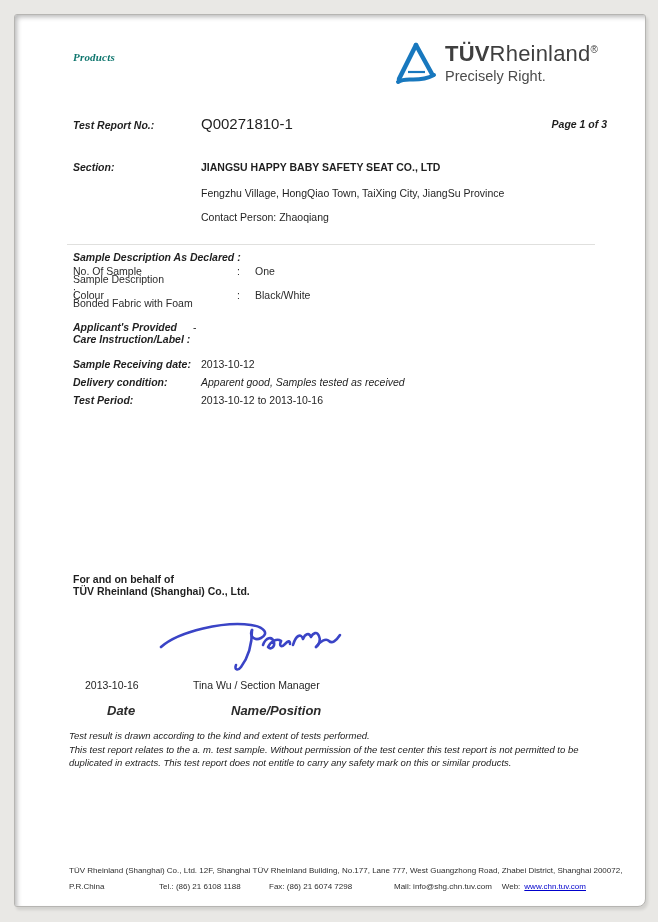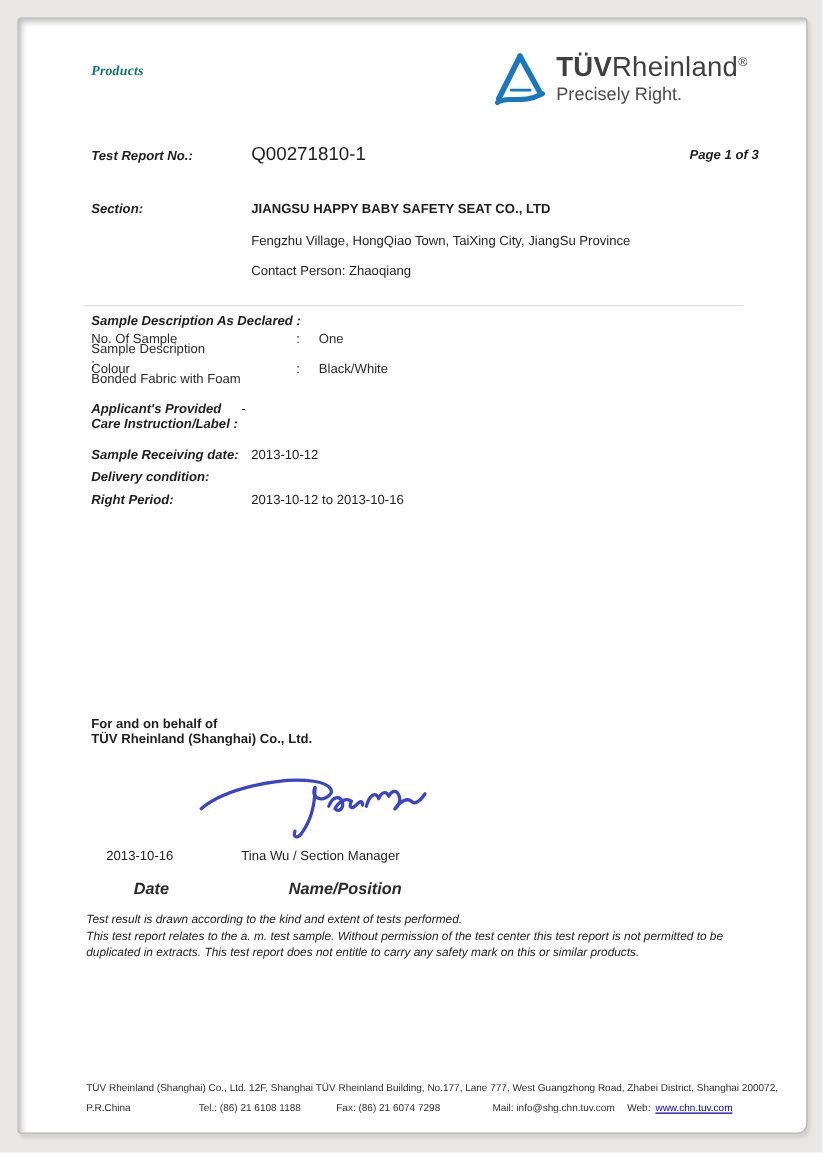--- a/index.html
+++ b/index.html
@@ -98,22 +98,23 @@
   </div>
 
   <div class="abs lbl bi" style="left:58px;top:306px;">Applicant's Provided</div>
   <div class="abs val" style="left:178px;top:306px;">-</div>
   <div class="abs lbl bi" style="left:58px;top:318px;">Care Instruction/Label :</div>
 
   <div class="abs lbl bi" style="left:58px;top:343px;">Sample Receiving date:</div>
   <div class="abs val" style="left:186px;top:343px;">2013-10-12</div>
 
   <div class="abs lbl bi" style="left:58px;top:361px;">Delivery condition:</div>
+  <div class="abs val i" style="left:186px;top:361px;">Apparent good, Samples tested as received</div>
 
-  <div class="abs lbl bi" style="left:58px;top:379px;">Right Period:</div>
+  <div class="abs lbl bi" style="left:58px;top:379px;">Test Period:</div>
   <div class="abs val" style="left:186px;top:379px;">2013-10-12 to 2013-10-16</div>
 
   <div class="abs val b" style="left:58px;top:558px;">For and on behalf of</div>
   <div class="abs val b" style="left:58px;top:570px;">TÜV Rheinland (Shanghai) Co., Ltd.</div>
 
   <div class="abs" style="left:140px;top:592px;">
     <svg width="190" height="68" viewBox="0 0 190 68">
       <g stroke="#3a44c6" stroke-width="2.6" fill="none" stroke-linecap="round" stroke-linejoin="round">
         <path d="M6,40 C24,24 70,14 96,18 C110,20 114,27 106,31 C100,34 94,30 97,23"></path>
         <path d="M97,23 C97,34 95,48 86,60 C83,64 79,63 81,58"></path>

